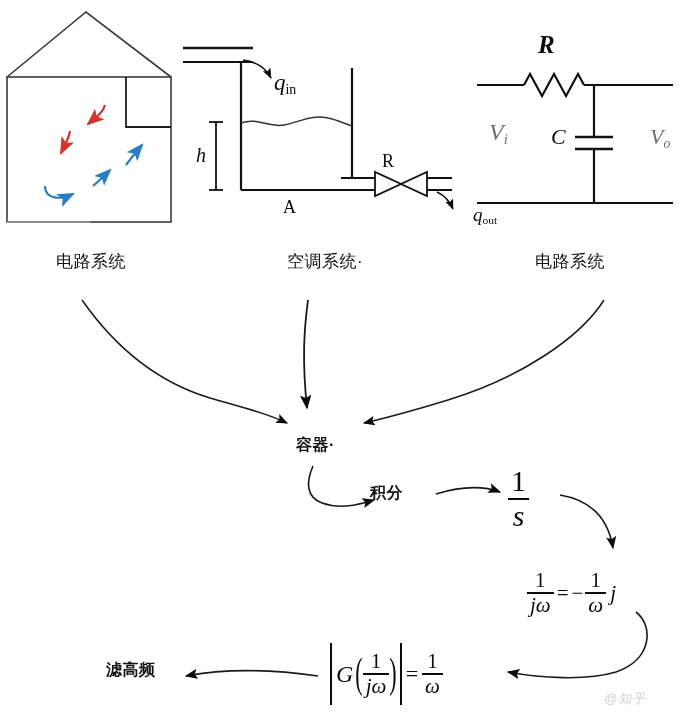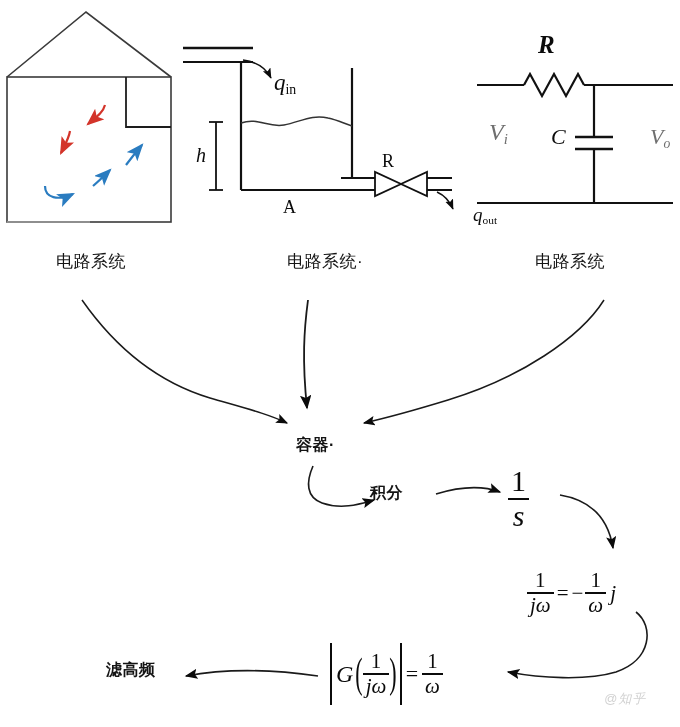--- a/index.html
+++ b/index.html
@@ -213,21 +213,21 @@
   <div class="lbl math" style="left:538px; top:31px; font-size:25px; font-weight:bold;">R</div>
   <div class="lbl math vi-faded" style="left:489px; top:119px; font-size:24px;">
     <span>V</span><span class="sub">i</span>
   </div>
   <div class="lbl math" style="left:551px; top:124px; font-size:22px;">C</div>
   <div class="lbl math vi-faded" style="left:650px; top:124px; font-size:22px;">
     <span>V</span><span class="sub">o</span>
   </div>
 
   <div class="lbl cn-label" style="left:56px; top:250px;">电路系统</div>
-  <div class="lbl cn-label" style="left:287px; top:250px;">电路系统·</div>
+  <div class="lbl cn-label" style="left:287px; top:250px;">空调系统·</div>
   <div class="lbl cn-label" style="left:535px; top:250px;">电路系统</div>
 
   <div class="lbl cn-small" style="left:296px; top:435px;">容器·</div>
   <div class="lbl cn-small" style="left:370px; top:483px;">积分</div>
   <div class="lbl cn-small" style="left:106px; top:660px;">滤高频</div>
 
   <div class="frac" style="left:508px; top:466px; font-size:30px;">
     <span class="num math-up">1</span>
     <span class="bar"></span>
     <span class="den math">s</span>

